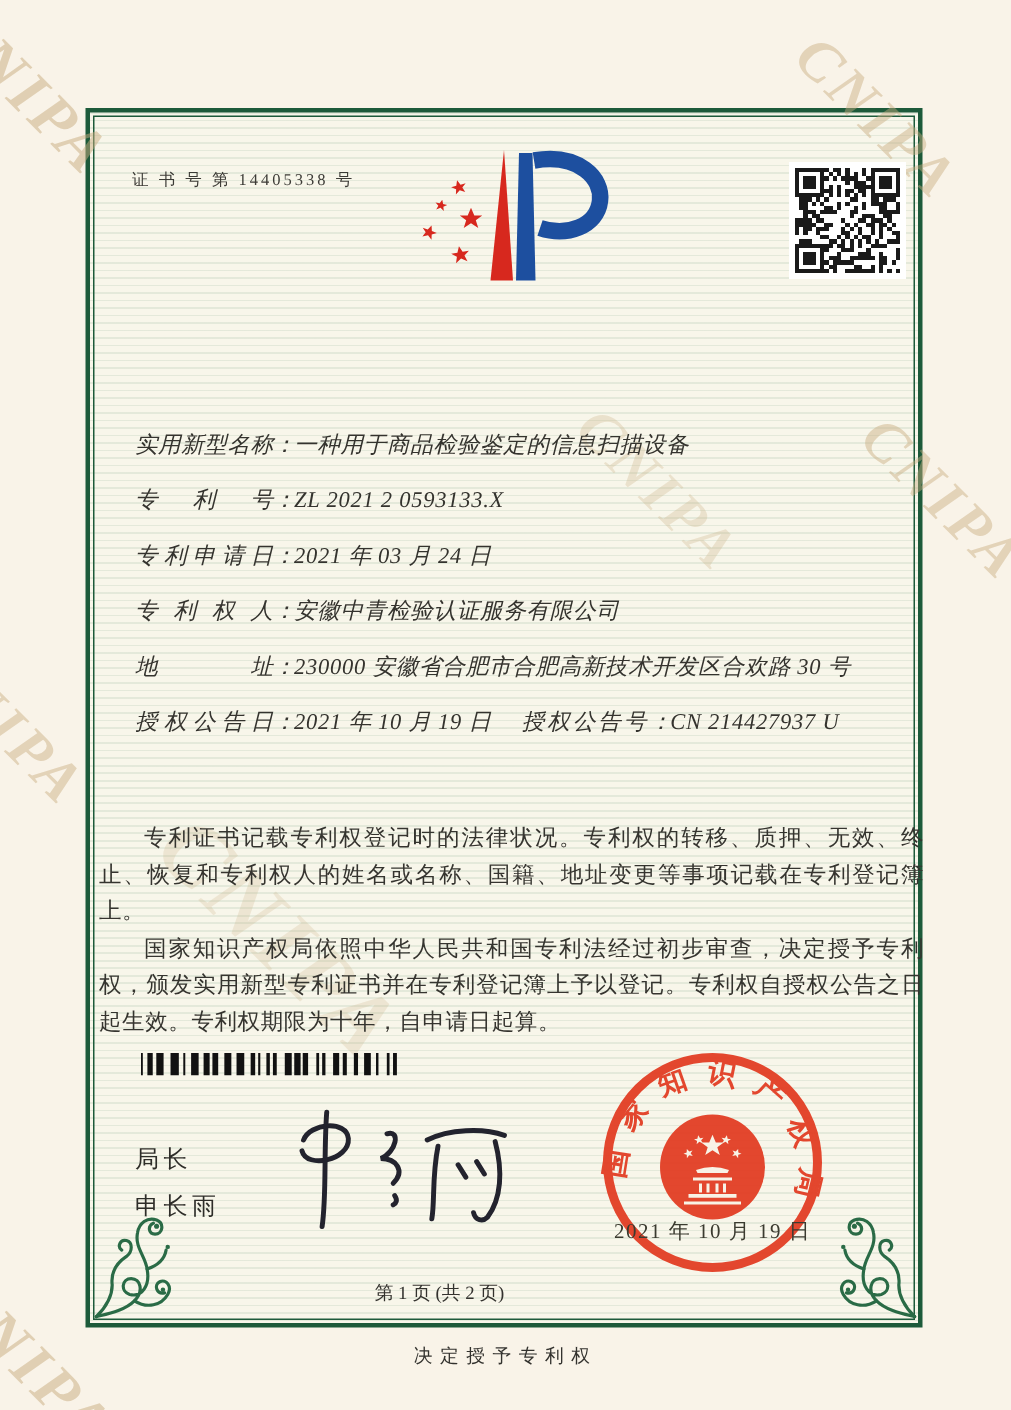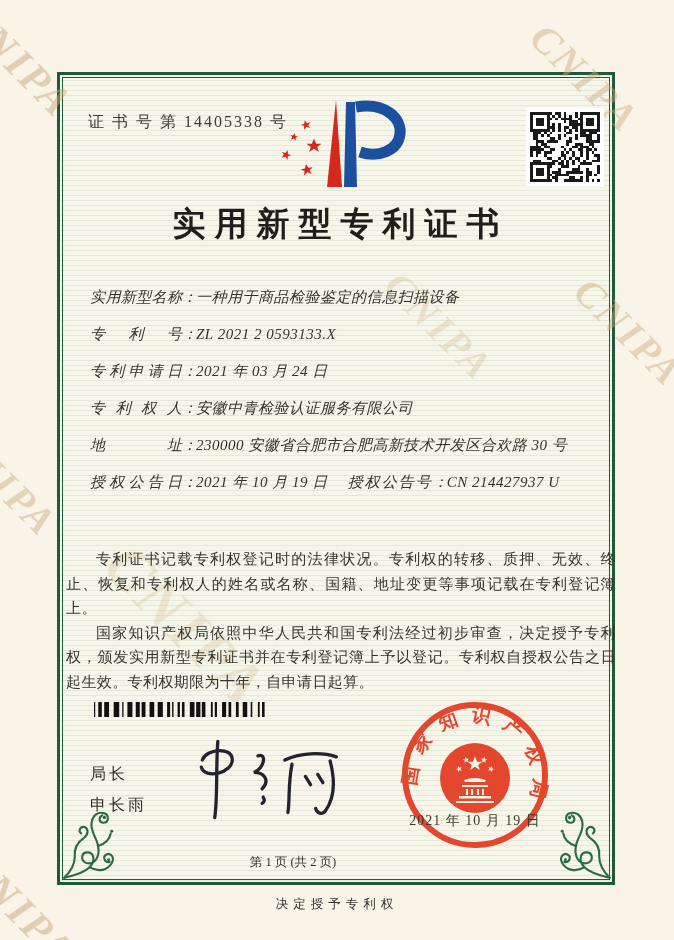--- a/index.html
+++ b/index.html
@@ -15,21 +15,21 @@
   .frame{position:absolute;left:57px;top:72px;width:552px;height:807px;
          border:3px solid #1d5a3a;
          background:
            repeating-linear-gradient(180deg, rgba(125,165,135,.16) 0 1px, rgba(125,165,135,0) 1px 5px),
            #f8f6ea;}
   .frame-inner{position:absolute;inset:2px;border:1px solid #1d5a3a;}
   .flourish{position:absolute;width:74px;height:74px;}
   .flourish.fl-left{left:60px;top:808px;}
   .flourish.fl-right{left:540px;top:808px;transform:scaleX(-1);}
 
-  .cert-no{position:absolute;left:88px;top:112px;font-size:16px;letter-spacing:2px;color:#3c3b36;}
+  .cert-no{position:absolute;left:88px;top:112px;font-size:11px;letter-spacing:2px;color:#3c3b36;}
 
   .logo{position:absolute;left:268px;top:97px;width:145px;height:98px;}
 
   .qr{position:absolute;left:526px;top:108px;width:70px;height:70px;background:#fff;padding:4px;}
 
   .title{position:absolute;left:57px;top:202px;width:558px;text-align:center;
          font-size:33px;font-weight:bold;letter-spacing:9px;text-indent:9px;color:#1f1e1b;}
 
   .fields{position:absolute;left:90px;top:286px;width:524px;font-size:15px;color:#34332e;font-style:italic;}
   .frow{margin-bottom:15px;line-height:22px;white-space:nowrap;}
@@ -353,21 +353,20 @@
         <rect x="2" y="2" width="3" height="3"></rect>
         <rect x="18" y="0" width="7" height="7"></rect>
         <rect x="19" y="1" width="5" height="5" fill="#fff"></rect>
         <rect x="20" y="2" width="3" height="3"></rect>
         <rect x="0" y="18" width="7" height="7"></rect>
         <rect x="1" y="19" width="5" height="5" fill="#fff"></rect>
         <rect x="2" y="20" width="3" height="3"></rect>
       </svg>
   </div>
 
-  <div class="title">实用新型专利证书</div>
 
   <div class="fields">
     <div class="frow">
       <span class="flabel">实用新型名称</span><span class="fcolon">：</span><span class="fvalue">一种用于商品检验鉴定的信息扫描设备</span>
     </div>
     <div class="frow">
       <span class="flabel">专利号</span><span class="fcolon">：</span><span class="fvalue">ZL 2021 2 0593133.X</span>
     </div>
     <div class="frow">
       <span class="flabel">专利申请日</span><span class="fcolon">：</span><span class="fvalue">2021 年 03 月 24 日</span>

